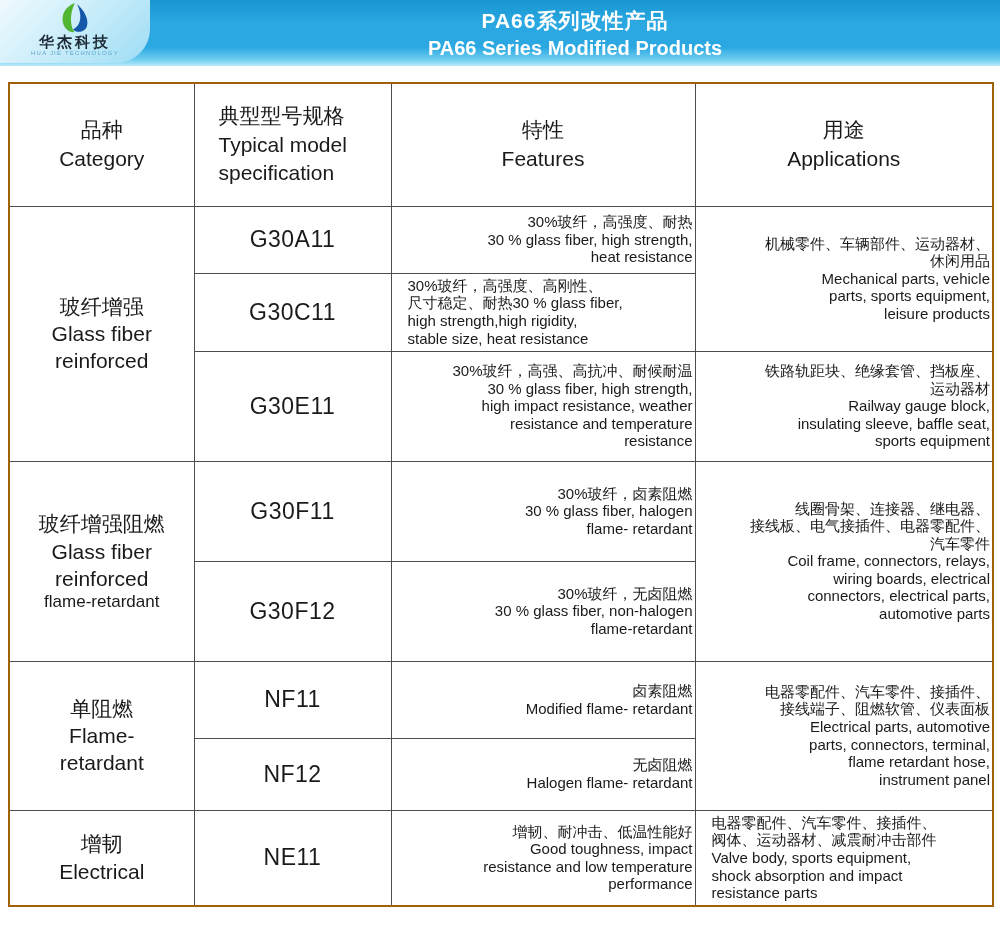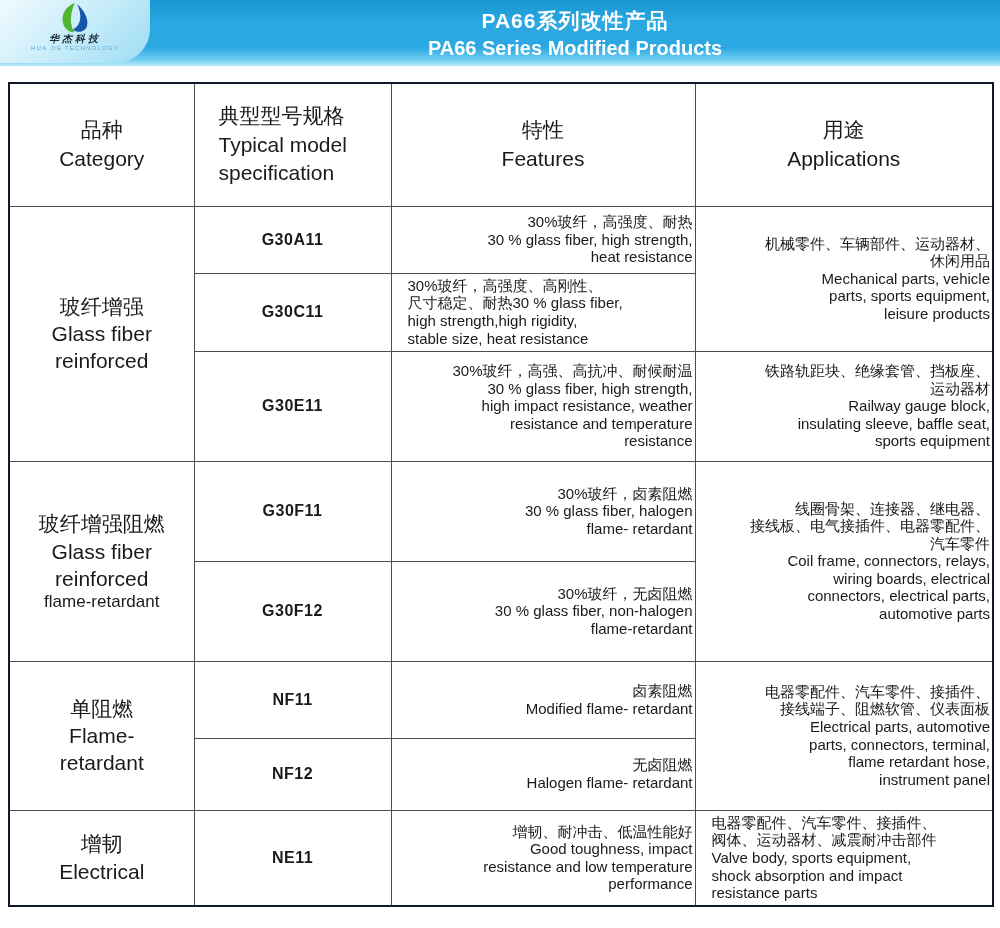--- a/index.html
+++ b/index.html
@@ -18,22 +18,22 @@
   }
   .logo-panel {
     position: absolute; left: 0; top: 0; width: 150px; height: 63px;
     background: linear-gradient(135deg, #f0fafe 0%, #c4ebf9 55%, #9cdcf4 100%);
     border-bottom-right-radius: 34px;
     display: flex; flex-direction: column; align-items: center; justify-content: flex-start;
     padding-top: 2px;
   }
   .logo-mark { width: 34px; height: 32px; }
   .logo-zh {
-    font-size: 10px; font-weight: bold; color: #1d2a35;
-    letter-spacing: 3px; line-height: 1.05; font-style: italic;
+    font-size: 15px; font-weight: bold; color: #1d2a35;
+    letter-spacing: 3px; line-height: 1.05;
   }
   .logo-en {
     font-size: 6px; color: #5fa8cd; letter-spacing: 1.2px; line-height: 1.2;
   }
   .banner-titles {
     position: absolute; left: 150px; right: 0; top: 0; height: 100%;
     display: flex; flex-direction: column; align-items: center; justify-content: center;
     gap: 2px; padding-bottom: 0;
   }
   .title-zh { color: #ffffff; font-size: 21px; font-weight: bold; letter-spacing: 1px; }
@@ -44,26 +44,26 @@
     border-collapse: collapse; table-layout: fixed;
   }
   .spec-table th, .spec-table td {
     border: 1px solid #4d4d4d;
     vertical-align: middle;
     text-align: center;
     white-space: pre-line;
     overflow: hidden;
     padding: 1px 2px;
   }
-  .spec-table { border: 2px solid #0f172a; }
+  .spec-table { border: 2px solid #a16207; }
   th.hdr { font-size: 21px; font-weight: normal; line-height: 1.35; }
   th.hdr-left { text-align: left; padding-left: 24px; }
   td.cat { font-size: 21px; line-height: 1.3; }
   td.cat .sub { font-size: 17px; display: block; line-height: 1.15; }
-  td.model { font-size: 16px; letter-spacing: 0.5px; font-weight: bold; }
+  td.model { font-size: 23px; letter-spacing: 0.5px; }
   td.feat, td.app { font-size: 15px; line-height: 1.17; text-align: right; }
   td.left-align { text-align: left; padding-left: 16px; }
 </style>
 </head>
 <body>
 
 <div class="banner">
   <div class="banner-titles">
     <div class="title-zh">PA66系列改性产品</div>
     <div class="title-en">PA66 Series Modified Products</div>

